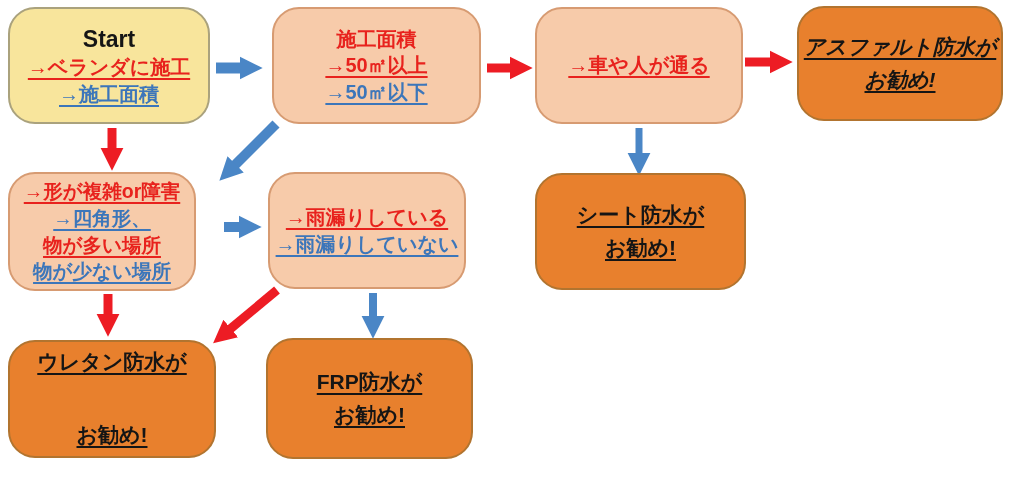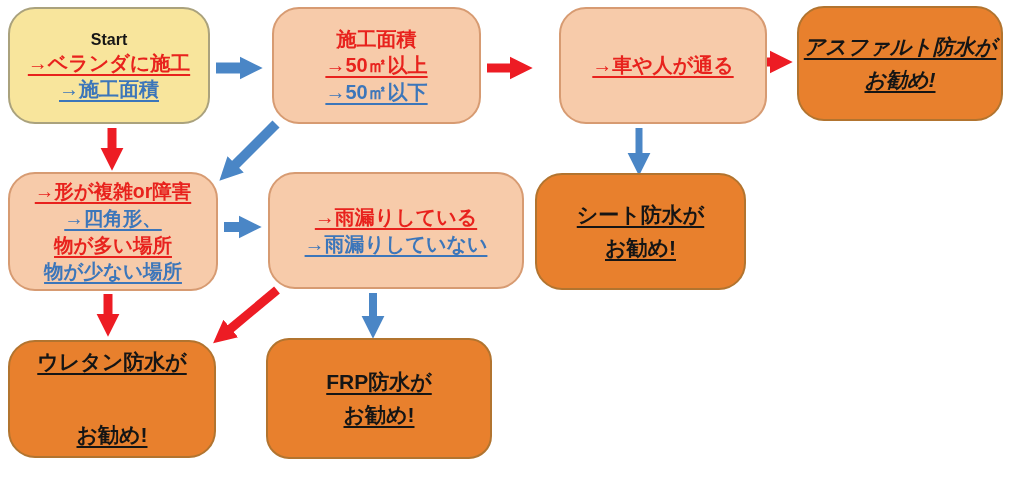--- a/index.html
+++ b/index.html
@@ -24,21 +24,21 @@
     line-height:1.32;
   }
   .node.yellow{background:#f8e59c;border:2px solid #aaa27d;}
   .node.peach{background:#f7cbaa;border:2px solid #d79b72;}
   .node.orange{background:#e8802d;border:2px solid #b2742f;}
   .t-black{color:#151515;}
   .t-red{color:#e8221d;}
   .t-blue{color:#3c76ba;}
   .u{text-decoration:underline;text-underline-offset:4px;text-decoration-thickness:1.5px;}
   .ln{display:block;white-space:nowrap;}
-  .fs-title{font-size:16px;}
+  .fs-title{font-size:23px;}
   .fs-main{font-size:20px;}
   .fs-shape{font-size:19.5px;line-height:1.38;}
   .fs-out{font-size:21px;line-height:1.55;}
   #arrow-layer{position:absolute;left:0;top:0;width:1024px;height:482px;pointer-events:none;}
 </style>
 </head>
 <body>
 
 <div id="stage">
 
@@ -78,49 +78,49 @@
     <span class="ln t-red u">→ベランダに施工</span>
     <span class="ln t-blue u">→施工面積</span>
   </div>
 
   <div class="node peach fs-main" style="left:272px;top:7px;width:209px;height:117px;">
     <span class="ln t-red">施工面積</span>
     <span class="ln t-red u">→50㎡以上</span>
     <span class="ln t-blue u">→50㎡以下</span>
   </div>
 
-  <div class="node peach fs-main" style="left:535px;top:7px;width:208px;height:117px;margin-left:24px;">
+  <div class="node peach fs-main" style="left:535px;top:7px;width:208px;height:117px;">
     <span class="ln t-red u">→車や人が通る</span>
   </div>
 
   <div class="node orange fs-out" style="left:797px;top:6px;width:206px;height:115px;font-style:italic;">
     <span class="ln t-black u">アスファルト防水が</span>
     <span class="ln t-black u">お勧め!</span>
   </div>
 
-  <div class="node peach fs-shape" style="left:8px;top:172px;width:210px;height:119px;">
+  <div class="node peach fs-shape" style="left:8px;top:172px;width:188px;height:119px;">
     <span class="ln t-red u">→形が複雑or障害</span>
     <span class="ln t-blue u">→四角形、</span>
     <span class="ln t-red u">物が多い場所</span>
     <span class="ln t-blue u">物が少ない場所</span>
   </div>
 
-  <div class="node peach fs-main" style="left:268px;top:172px;width:256px;height:117px;">
+  <div class="node peach fs-main" style="left:268px;top:172px;width:198px;height:117px;">
     <span class="ln t-red u">→雨漏りしている</span>
     <span class="ln t-blue u">→雨漏りしていない</span>
   </div>
 
   <div class="node orange fs-out" style="left:535px;top:173px;width:211px;height:117px;text-align:right;">
     <span class="ln t-black u">シート防水が</span>
     <span class="ln t-black u">お勧め!</span>
   </div>
 
   <div class="node orange fs-out" style="left:8px;top:340px;width:208px;height:118px;justify-content:space-between;">
     <span class="ln t-black u">ウレタン防水が</span>
     <span class="ln t-black u">お勧め!</span>
   </div>
 
-  <div class="node orange fs-out" style="left:266px;top:338px;width:226px;height:121px;border-radius:23px;">
+  <div class="node orange fs-out" style="left:266px;top:338px;width:207px;height:121px;">
     <span class="ln t-black u">FRP防水が</span>
     <span class="ln t-black u">お勧め!</span>
   </div>
 
 </div>
 
 </body></html>

